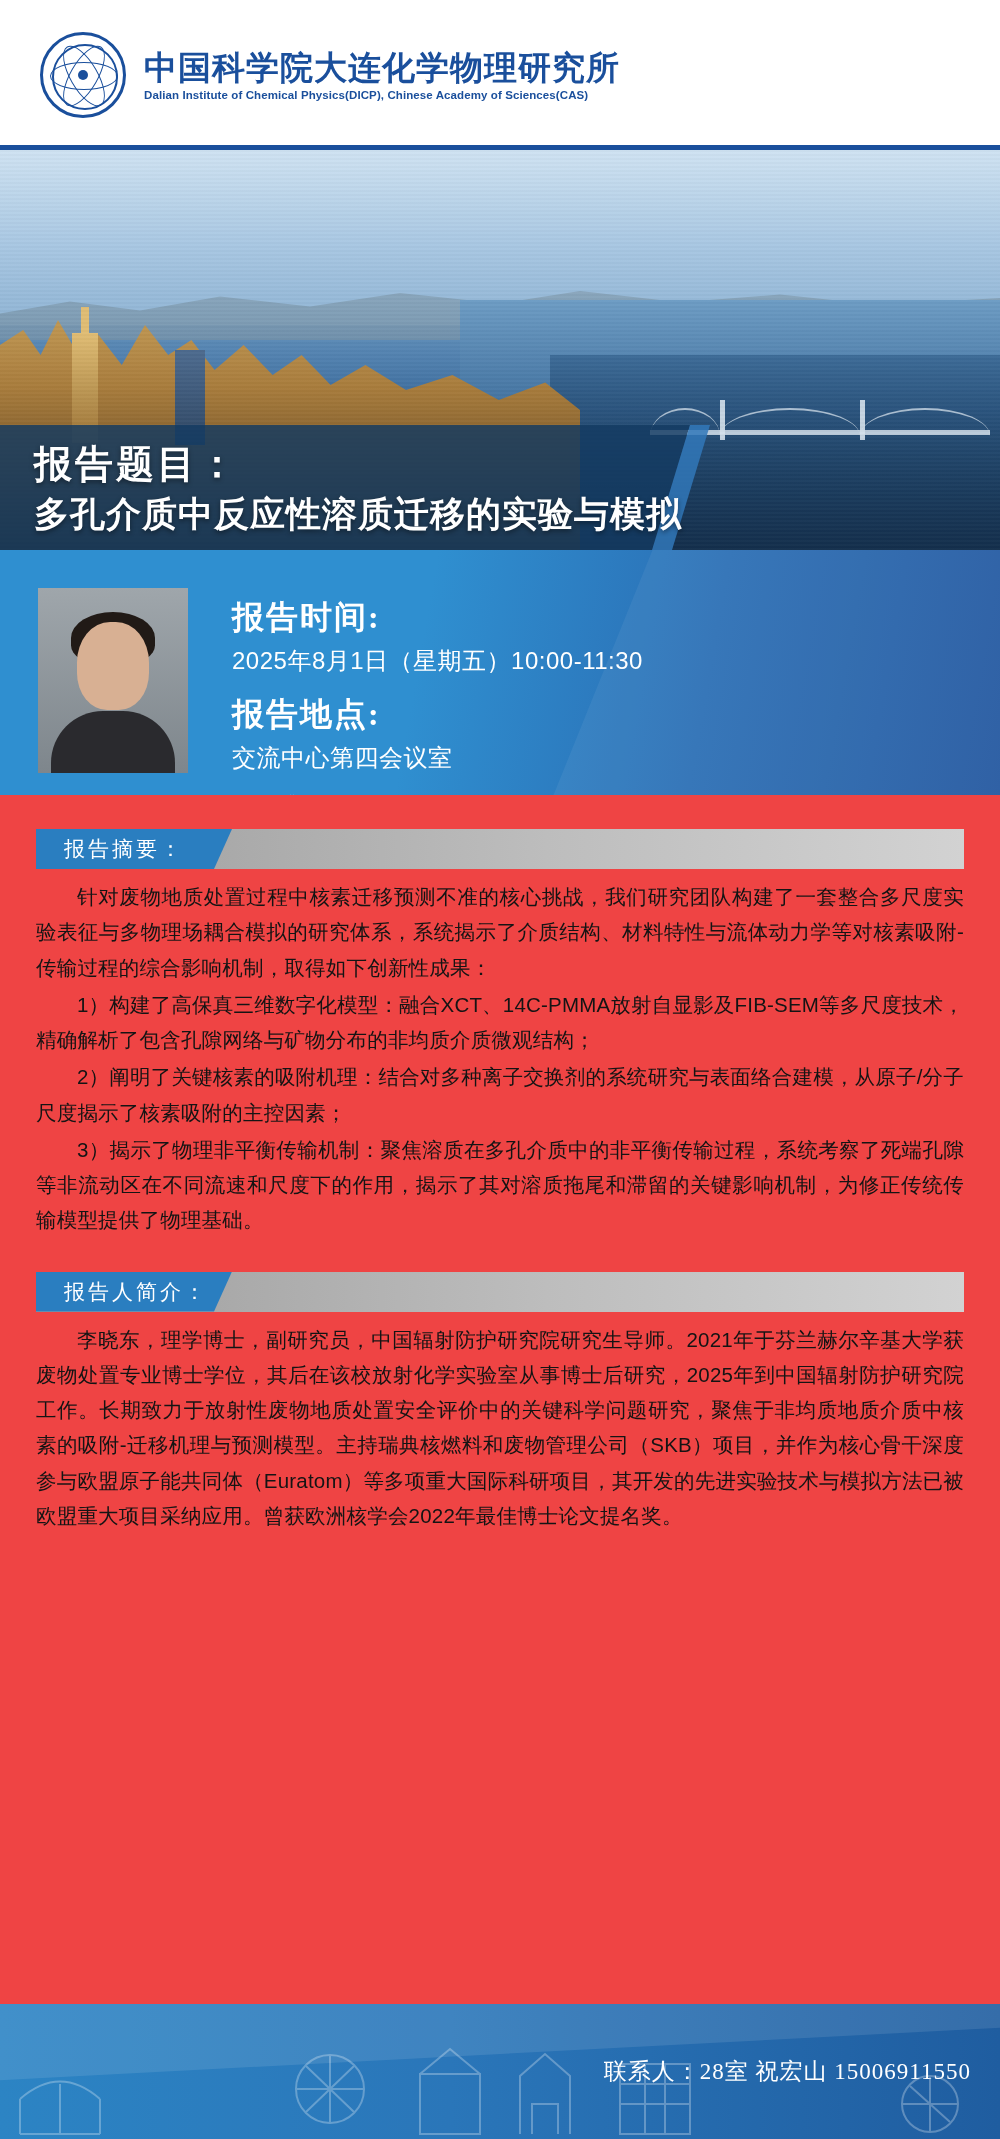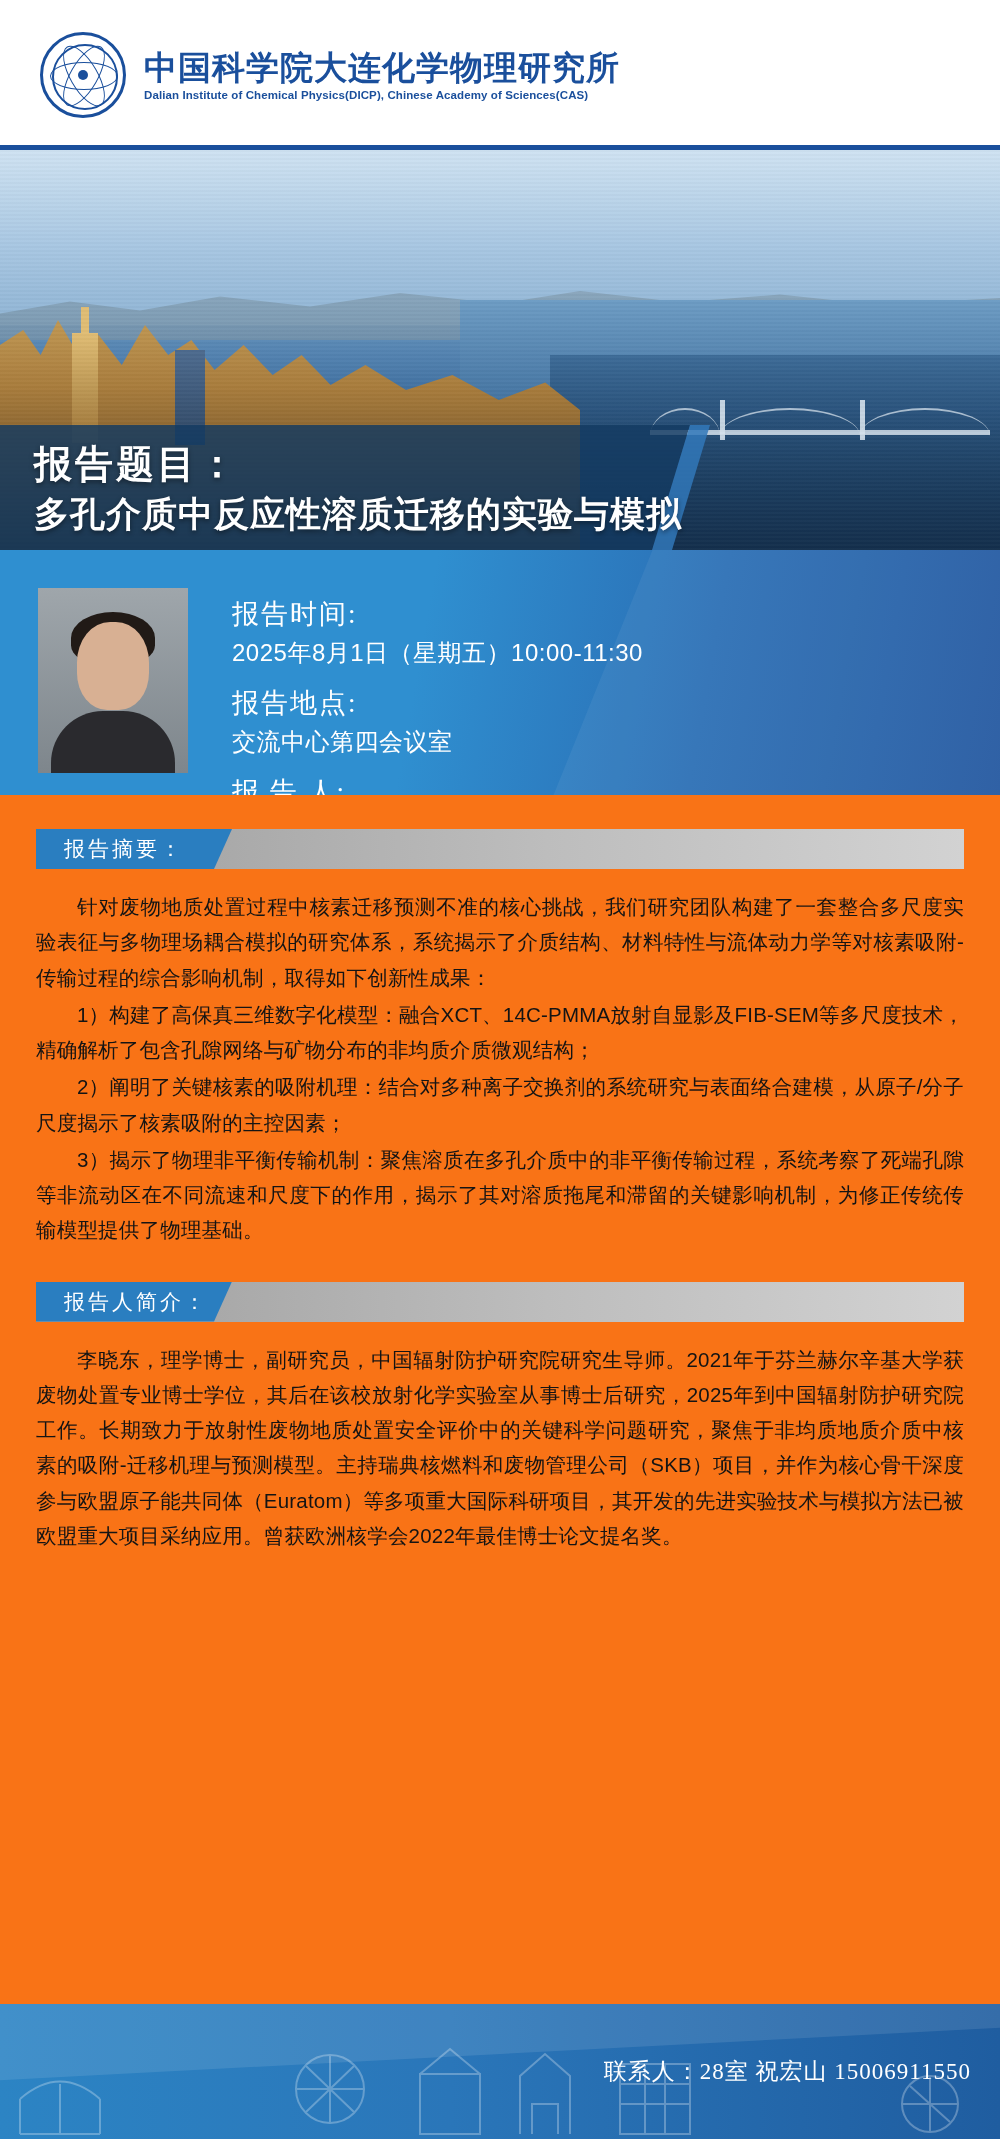--- a/index.html
+++ b/index.html
@@ -11,21 +11,21 @@
     height: 2139px;
     background: #ffffff;
     font-family: "Liberation Sans", sans-serif;
     color: #1a1a1a;
     overflow: hidden;
   }
   .poster {
     position: relative;
     width: 1000px;
     height: 2139px;
-    background: #f97316;
+    background: #ef4444;
     overflow: hidden;
   }
 
   
   .header {
     position: relative;
     height: 150px;
     background: #ffffff;
     display: flex;
     align-items: center;
@@ -273,22 +273,22 @@
     border-radius: 52px 52px 0 0;
     background: #2a2a2e;
   }
   .info-list {
     position: absolute;
     left: 232px; top: 46px;
     color: #ffffff;
   }
   .info-row { margin-bottom: 16px; }
   .info-row .k {
-    font-size: 27px;
-    font-weight: normal;
+    font-size: 32px;
+    font-weight: bold;
     letter-spacing: 2px;
     font-family: "Liberation Serif", serif;
     margin-bottom: 5px;
   }
   .info-row .v {
     font-size: 24px;
     letter-spacing: 0.5px;
   }
 
   
@@ -319,21 +319,21 @@
     font-weight: normal;
     letter-spacing: 3px;
     font-family: "Liberation Serif", serif;
   }
 
   .body-text {
     font-size: 20.5px;
     line-height: 1.72;
     color: #141414;
     text-align: justify;
-    margin-top: 20px;
+    margin-top: 10px;
     letter-spacing: 0.2px;
   }
   .body-text p {
     margin: 0 0 2px 0;
     text-indent: 2em;
   }
 
   
   .footer {
     position: absolute;

